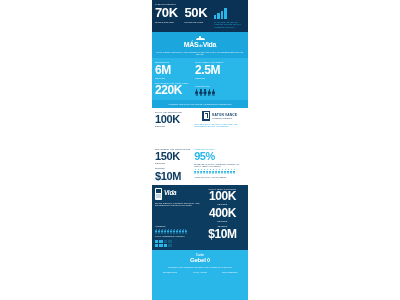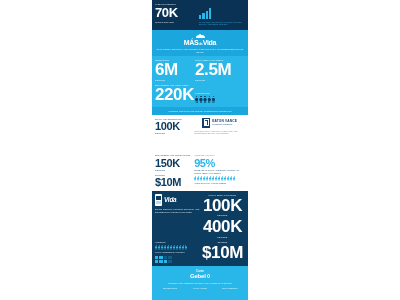--- a/index.html
+++ b/index.html
@@ -33,21 +33,21 @@
     font-weight:bold;
     opacity:.92;
   }
   .lbl.sm{font-size:1.8px;letter-spacing:.15px;opacity:.8;}
   .big{
     font-weight:bold;
     line-height:.92;
     letter-spacing:-.4px;
   }
   .big.n1{font-size:13px;}
-  .big.n2{font-size:17px;}
+  .big.n2{font-size:12px;}
   .big.n3{font-size:11px;}
   .unit{font-size:2.2px;letter-spacing:.2px;font-weight:bold;text-transform:uppercase;display:block;margin-top:1px;opacity:.85;}
   .row2{display:flex;}
   .col{flex:1;min-width:0;}
   .ctr{text-align:center;}
   
   .people{display:flex;gap:.8px;align-items:flex-end;flex-wrap:wrap;}
   .person{
     width:3.4px;height:7px;position:relative;flex:none;
   }
@@ -120,20 +120,24 @@
 
 <div id="infographic">
 
   <div class="sec navy-deep" style="padding:3px 3px 4px;">
     <div class="lbl sm" style="margin-bottom:2px;">CAMPAIGN RESULTS</div>
     <div class="row2">
       <div class="col">
         <div class="big n1">70K</div>
         <div class="lbl sm" style="margin-top:1.5px;">PEOPLE ENGAGED</div>
       </div>
+      <div class="col">
+        <div class="big n1">50K</div>
+        <div class="lbl sm" style="margin-top:1.5px;">PEOPLE REACHED</div>
+      </div>
       <div class="col" style="flex:1.05;">
         <div class="barchart">
           <span style="height:4px;"></span>
             <span style="height:6px;"></span>
           <span style="height:8.5px;"></span>
             <span style="height:11px;"></span>
         </div>
         <div class="lbl sm" style="margin-top:1.5px;color:#29b6e8;">PLATFORM AND BRAND POSTING PROVEN STEADY AUDIENCE GROWTH</div>
       </div>
     </div>

